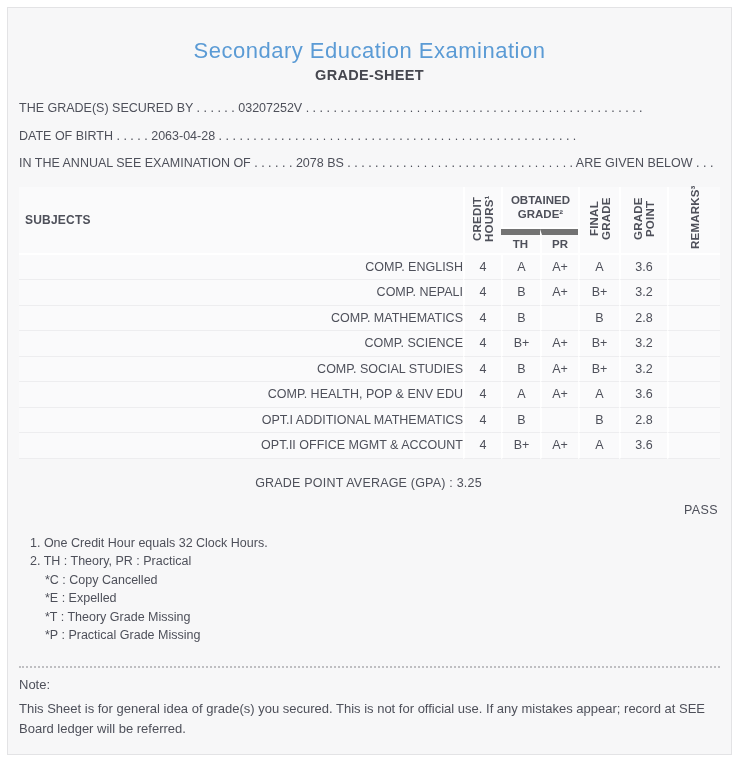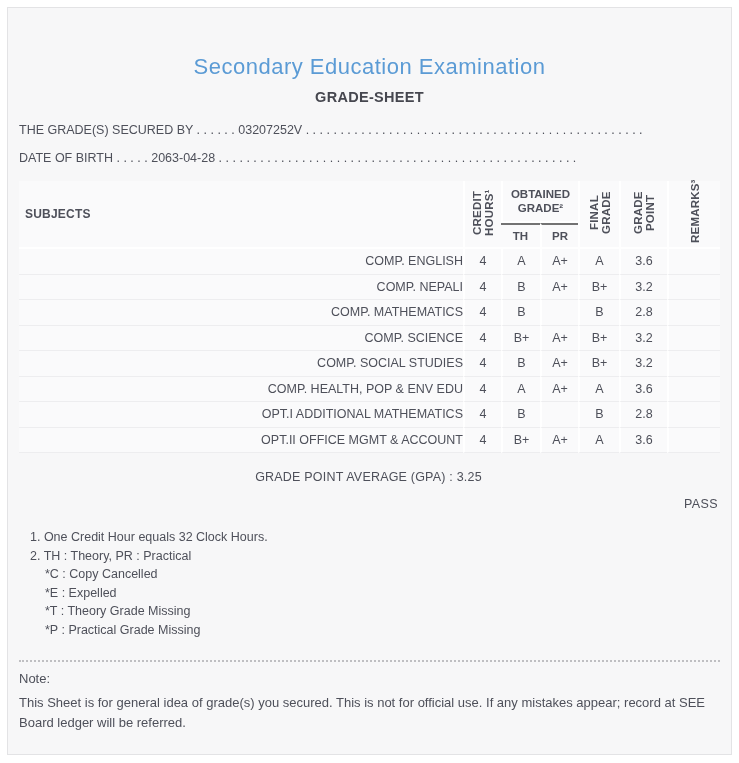--- a/index.html
+++ b/index.html
@@ -5,34 +5,34 @@
   * { margin: 0; padding: 0; box-sizing: border-box; }
   html, body { width: 739px; height: 763px; background: #ffffff; }
   body { font-family: "Liberation Sans", "DejaVu Sans", sans-serif; color: #4e505a; }
 
   .page {
     margin: 7px;
     width: 725px;
     height: 748px;
     border: 1px solid #e3e3e5;
     background: #f7f7f8;
-    padding: 16px 11px;
+    padding: 0 11px;
     overflow: hidden;
   }
 
   .page-title {
     margin-top: 30px;
     text-align: center;
     font-size: 22px;
     font-weight: 400;
     letter-spacing: 0.5px;
     color: #5b9bd5;
   }
   .page-subtitle {
-    margin-top: 9px;
+    margin-top: 3px;
     text-align: center;
     font-size: 14.5px;
     font-weight: 700;
     letter-spacing: 0.3px;
     color: #46474f;
   }
 
   .info { margin-top: 12px; }
   .info-line {
     font-size: 12.5px;
@@ -62,21 +62,21 @@
     font-size: 12.5px;
     color: #4e505a;
     text-align: center;
     vertical-align: middle;
     font-weight: 400;
   }
   th { font-weight: 700; font-size: 11.5px; }
   th:not(:first-child), td:not(:first-child) { border-left: 2px solid #ffffff; }
 
   thead tr.hrow1 th { height: 42px; }
-  thead tr.hrow2 th { height: 26px; border-top: 2px solid #737373; }
+  thead tr.hrow2 th { height: 26px; border-top: 6px solid #737373; }
   thead th { border-bottom: 2px solid #ffffff; text-align: center; }
 
   th.col-subjects { text-align: left; padding-left: 6px; font-size: 12px; letter-spacing: 0.2px; }
   th.col-obtained { line-height: 14px; padding: 2px 4px; }
 
   .vert {
     display: inline-block;
     writing-mode: vertical-rl;
     transform: rotate(180deg);
     max-height: 60px;
@@ -119,20 +119,21 @@
 <body>
 
 <div class="page">
 
   <h1 class="page-title">Secondary Education Examination</h1>
   <h2 class="page-subtitle">GRADE-SHEET</h2>
 
   <div class="info">
     <div class="info-line">THE GRADE(S) SECURED BY . . . . . . 03207252V . . . . . . . . . . . . . . . . . . . . . . . . . . . . . . . . . . . . . . . . . . . . . . . . .</div>
     <div class="info-line">DATE OF BIRTH . . . . . 2063-04-28 . . . . . . . . . . . . . . . . . . . . . . . . . . . . . . . . . . . . . . . . . . . . . . . . . . . .</div>
+    <div class="info-line">IN THE ANNUAL SEE EXAMINATION OF . . . . . . 2078 BS . . . . . . . . . . . . . . . . . . . . . . . . . . . . . . . . . ARE GIVEN BELOW . . .</div>
   </div>
 
   <table class="grades">
     <colgroup>
       <col class="c-subj">
         <col class="c-credit">
         <col class="c-th">
         <col class="c-pr">
         <col class="c-final">
         <col class="c-gp">

